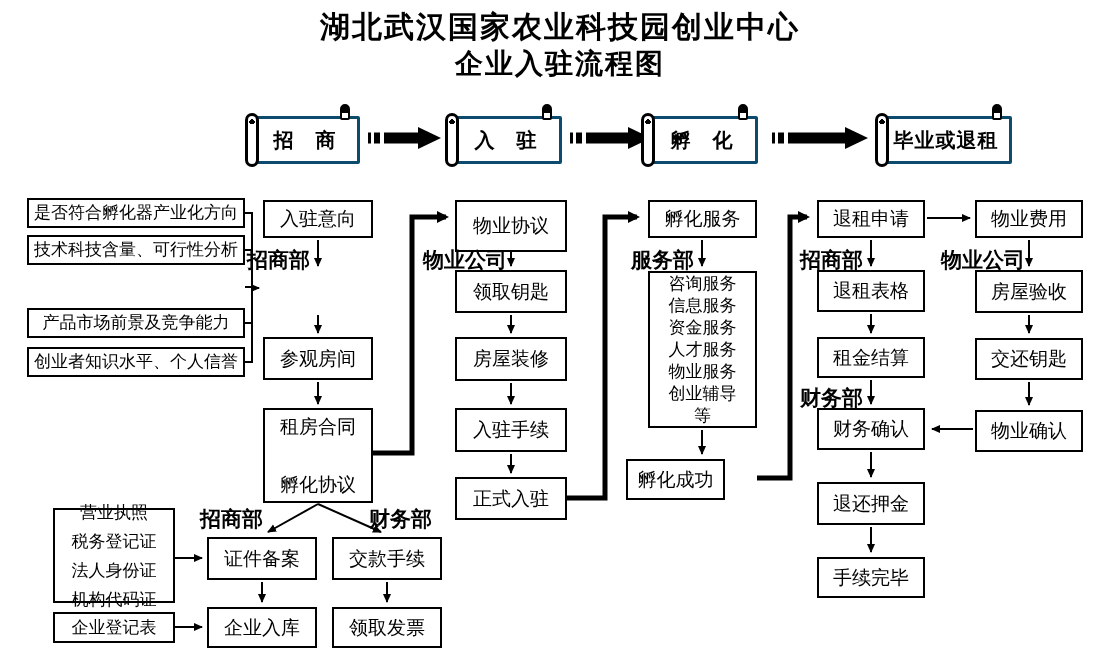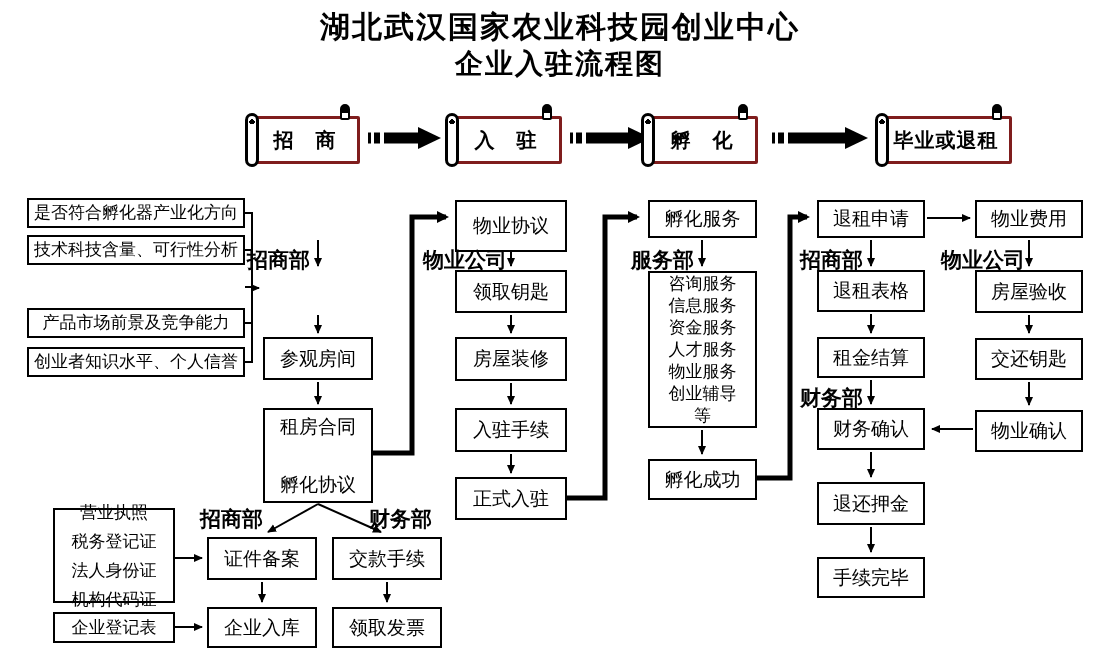--- a/index.html
+++ b/index.html
@@ -22,21 +22,21 @@
   .node.list    { font-size:17px; line-height:22px; }
   .node.doclist { font-size:17px; line-height:29px; }
   .node.contract{ line-height:29px; }
 
   .dept {
     position:absolute; font-family:"Liberation Sans", sans-serif; font-weight:bold;
     font-size:21px; text-align:right; white-space:nowrap;
   }
 
   .banner {
-    position:absolute; box-sizing:border-box; border:3px solid #7f1d1d; border-radius:2px;
+    position:absolute; box-sizing:border-box; border:3px solid #0c4a6e; border-radius:2px;
     background:#fff; display:flex; align-items:center; justify-content:center;
     font-weight:bold; font-size:20px; letter-spacing:1px;
   }
   .banner::before { 
     content:""; position:absolute; left:-8px; top:-6px; bottom:-6px; width:14px;
     box-sizing:border-box; border:3px solid #000; border-radius:8px;
     background:radial-gradient(circle at 50% 12%, #000 0 2.6px, #fff 2.7px);
   }
   .banner::after { 
     content:""; position:absolute; right:7px; top:-15px; width:10px; height:16px;
@@ -126,20 +126,21 @@
   <div class="banner" style="left:250px;top:116px;width:110px;height:48px">招　商</div>
   <div class="banner" style="left:450px;top:116px;width:112px;height:48px">入　驻</div>
   <div class="banner" style="left:646px;top:116px;width:112px;height:48px">孵　化</div>
   <div class="banner" style="left:880px;top:116px;width:132px;height:48px">毕业或退租</div>
 
   <div class="node small" style="left:27px;top:198px;width:218px;height:30px">是否符合孵化器产业化方向</div>
   <div class="node small" style="left:27px;top:235px;width:218px;height:30px">技术科技含量、可行性分析</div>
   <div class="node small" style="left:27px;top:308px;width:218px;height:30px">产品市场前景及竞争能力</div>
   <div class="node small" style="left:27px;top:347px;width:218px;height:30px">创业者知识水平、个人信誉</div>
 
+  <div class="node" style="left:263px;top:200px;width:110px;height:38px">入驻意向</div>
   <div class="node" style="left:263px;top:337px;width:110px;height:43px">参观房间</div>
   <div class="node contract" style="left:263px;top:408px;width:110px;height:95px">租房合同
 
 孵化协议</div>
 
   <div class="node doclist" style="left:53px;top:508px;width:122px;height:95px">营业执照
 税务登记证
 法人身份证
 机构代码证</div>
   <div class="node small" style="left:53px;top:612px;width:122px;height:31px">企业登记表</div>
@@ -155,21 +156,21 @@
   <div class="node" style="left:455px;top:477px;width:112px;height:43px">正式入驻</div>
 
   <div class="node" style="left:648px;top:200px;width:109px;height:38px">孵化服务</div>
   <div class="node list" style="left:648px;top:271px;width:109px;height:157px">咨询服务
 信息服务
 资金服务
 人才服务
 物业服务
 创业辅导
 等</div>
-  <div class="node" style="left:648px;top:459px;width:109px;height:41px">孵化成功</div>
+  <div class="node" style="left:626px;top:459px;width:99px;height:41px">孵化成功</div>
 
   <div class="node" style="left:817px;top:200px;width:108px;height:38px">退租申请</div>
   <div class="node" style="left:817px;top:270px;width:108px;height:42px">退租表格</div>
   <div class="node" style="left:817px;top:337px;width:108px;height:41px">租金结算</div>
   <div class="node" style="left:817px;top:408px;width:108px;height:42px">财务确认</div>
   <div class="node" style="left:817px;top:482px;width:108px;height:43px">退还押金</div>
   <div class="node" style="left:975px;top:200px;width:108px;height:38px">物业费用</div>
 
   <div class="node" style="left:817px;top:557px;width:108px;height:41px">手续完毕</div>
   <div class="node" style="left:975px;top:270px;width:108px;height:43px">房屋验收</div>

